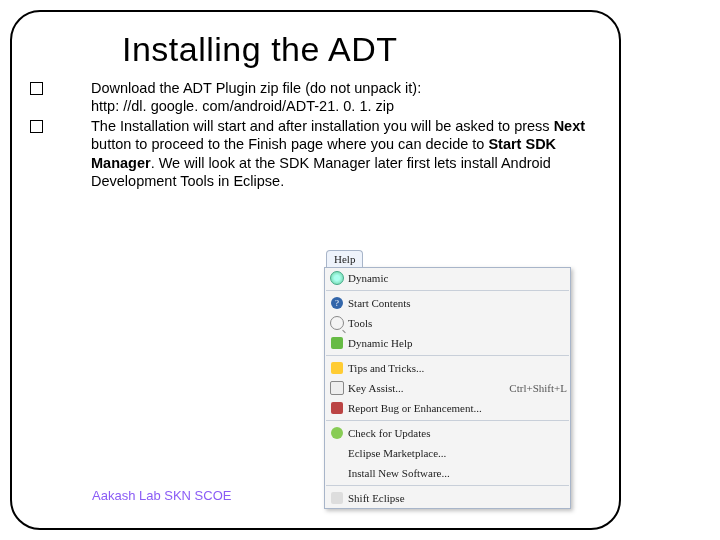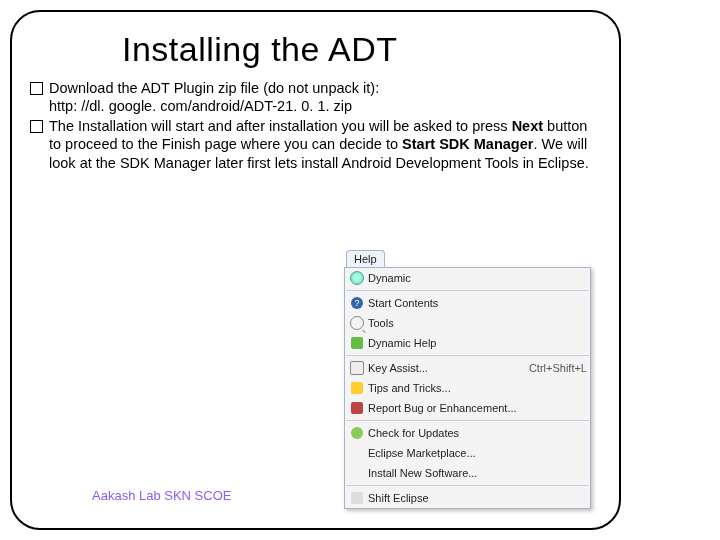--- a/index.html
+++ b/index.html
@@ -28,20 +28,21 @@
     letter-spacing: 0.5px;
   }
   .body {
     padding: 0 18px 0 18px;
     font-size: 14.5px;
     line-height: 1.25;
   }
   .bullet {
     display: flex;
     margin: 2px 0;
+    gap: 42px;
   }
   .bullet-marker {
     width: 11px;
     height: 11px;
     border: 1px solid #000;
     margin: 3px 6px 0 0;
     flex-shrink: 0;
   }
   .bullet-text {
     flex: 1;
@@ -49,23 +50,23 @@
   .footer {
     position: absolute;
     bottom: 25px;
     left: 80px;
     font-size: 13px;
     color: #8b5cf6;
   }
   
   .menu-wrap {
     position: absolute;
-    right: 28px;
+    right: 48px;
     top: 238px;
-    font-family: Liberation Sans, sans-serif;
+    font-family: Liberation Serif, serif;
     font-size: 11px;
     color: #222;
   }
   .menu-tab {
     display: inline-block;
     padding: 2px 7px 2px 7px;
     border: 1px solid #a8b5c9;
     border-bottom: none;
     border-radius: 4px 4px 0 0;
     background: #eef3fb;
@@ -171,33 +172,33 @@
         </div>
         <div class="menu-row">
           <span class="menu-icon">
             <span class="ic ic-dyn"></span>
           </span>
           <span class="menu-label">Dynamic Help</span>
         </div>
         <div class="menu-sep"></div>
         <div class="menu-row">
           <span class="menu-icon">
+            <span class="ic ic-tips"></span>
+          </span>
+          <span class="menu-label">Tips and Tricks...</span>
+        </div>
+        <div class="menu-row">
+          <span class="menu-icon">
             <span class="ic ic-key"></span>
           </span>
           <span class="menu-label">Key Assist...</span>
           <span class="menu-shortcut">Ctrl+Shift+L</span>
         </div>
         <div class="menu-row">
           <span class="menu-icon">
-            <span class="ic ic-tips"></span>
-          </span>
-          <span class="menu-label">Tips and Tricks...</span>
-        </div>
-        <div class="menu-row">
-          <span class="menu-icon">
             <span class="ic ic-bug"></span>
           </span>
           <span class="menu-label">Report Bug or Enhancement...</span>
         </div>
         <div class="menu-sep"></div>
         <div class="menu-row">
           <span class="menu-icon">
             <span class="ic ic-upd"></span>
           </span>
           <span class="menu-label">Check for Updates</span>

